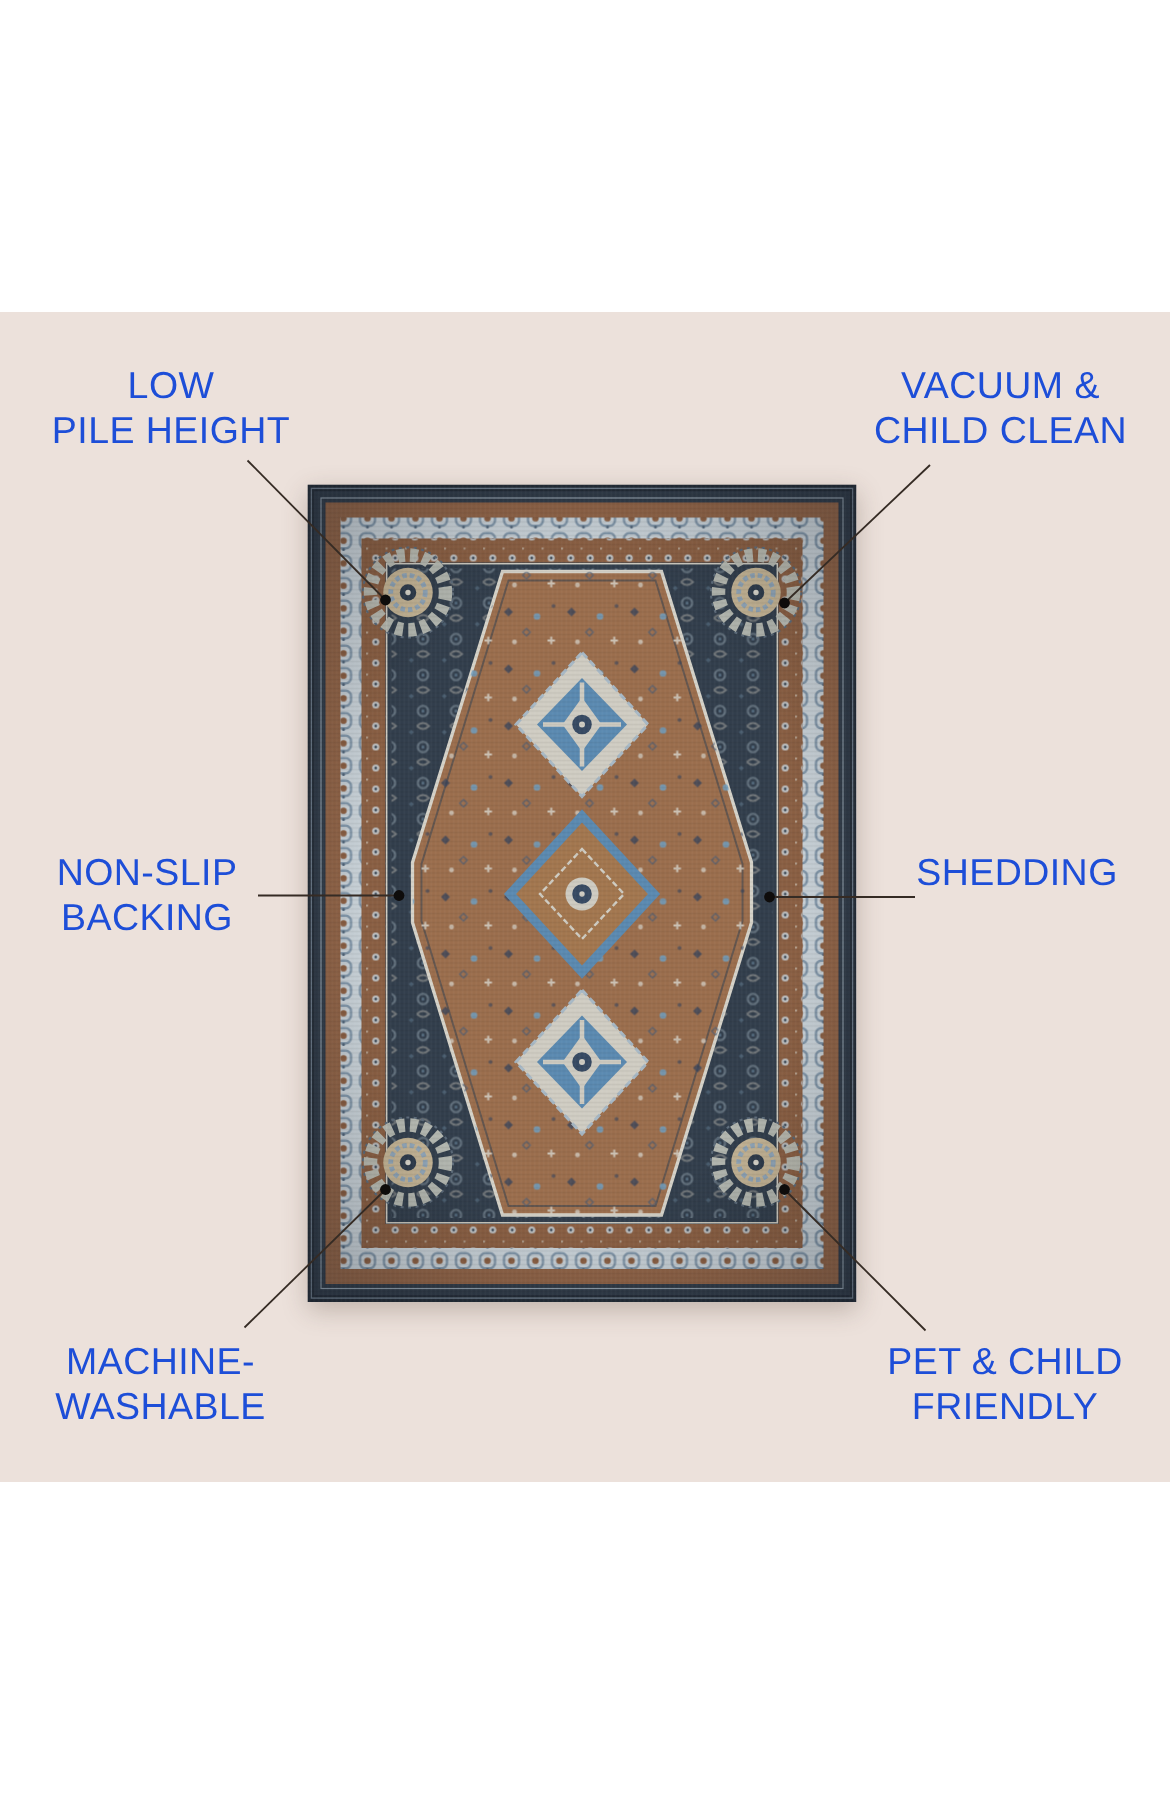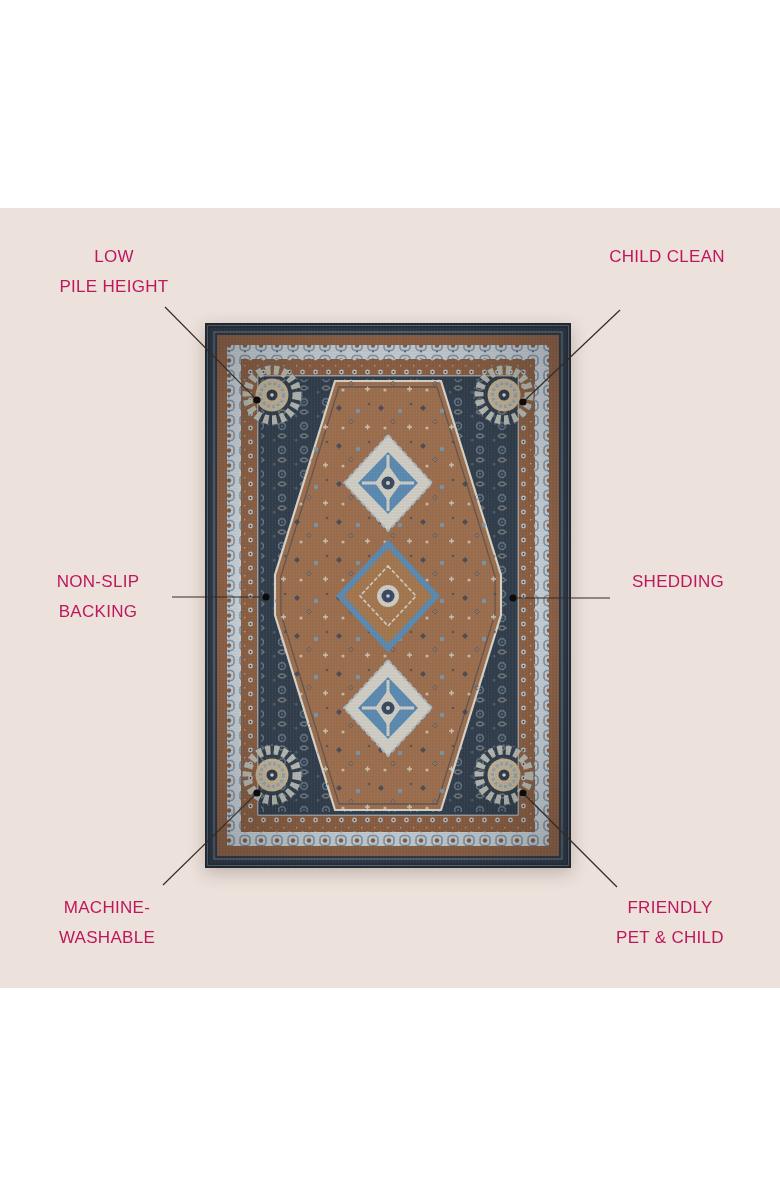--- a/index.html
+++ b/index.html
@@ -11,22 +11,22 @@
     overflow:hidden;
   }
   .canvas{
     position:absolute;left:0;top:208px;
     width:780px;height:780px;
     background:#ece1db;
   }
   .feature-label{
     position:absolute;
     text-align:center;
-    color:#be185d;
-    font-size:17px;
+    color:#1d4ed8;
+    font-size:25px;
     line-height:30px;
     font-weight:500;
     letter-spacing:.3px;
     white-space:nowrap;
   }
   .feature-label span{display:block;}
   .f0{left:2px;   top:34px;  width:224px;}
   .f1{left:554px; top:34px;  width:226px;}
   .f2{left:0px;   top:359px; width:196px;text-align:center;}
   .f3{left:576px; top:359px; width:204px;}
@@ -158,31 +158,32 @@
       <circle cx="257" cy="585" r="3.6"></circle>
       <circle cx="523" cy="585" r="3.6"></circle>
     </g>
   </svg>
 
   <div class="feature-label f0">
     <span>LOW</span>
     <span>PILE HEIGHT</span>
   </div>
   <div class="feature-label f1">
+    <span>VACUUM &amp;</span>
     <span>CHILD CLEAN</span>
   </div>
   <div class="feature-label f2">
     <span>NON-SLIP</span>
     <span>BACKING</span>
   </div>
   <div class="feature-label f3">
     <span>SHEDDING</span>
   </div>
   <div class="feature-label f4">
     <span>MACHINE-</span>
     <span>WASHABLE</span>
   </div>
   <div class="feature-label f5">
+    <span>PET &amp; CHILD</span>
     <span>FRIENDLY</span>
-    <span>PET &amp; CHILD</span>
   </div>
 
 </div>
 
 </body></html>

